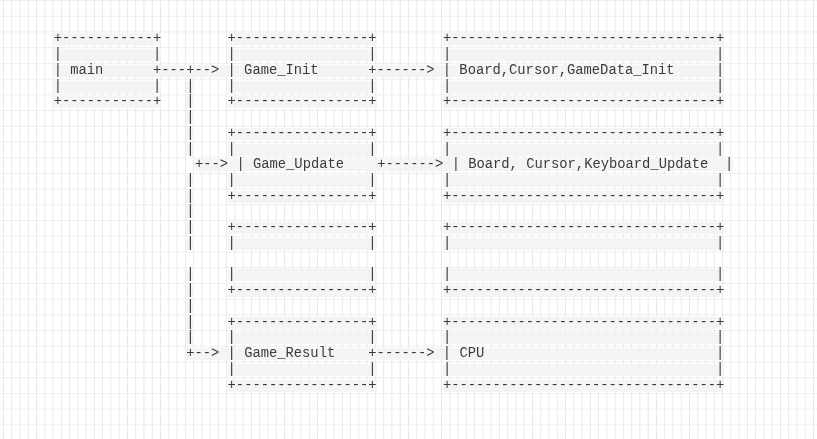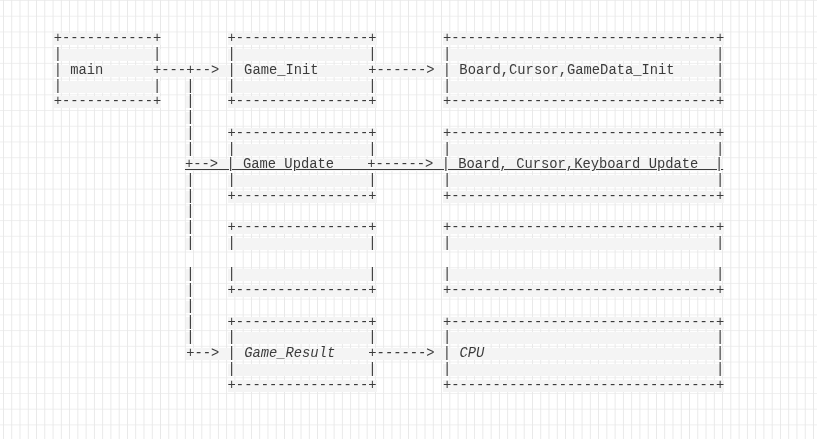--- a/index.html
+++ b/index.html
@@ -58,21 +58,21 @@
       <span class="seg" style="left: 186.182px; top: 96.38px;">|</span>
       <span class="seg" style="left: 227.587px; top: 96.38px;">+----------------+</span>
       <span class="seg" style="left: 442.893px; top: 96.38px;">+--------------------------------+</span>
       <span class="seg" style="left: 186.182px; top: 112.11px;">|</span>
       <span class="seg" style="left: 186.182px; top: 127.84px;">|</span>
       <span class="seg" style="left: 227.587px; top: 127.84px;">+----------------+</span>
       <span class="seg" style="left: 442.893px; top: 127.84px;">+--------------------------------+</span>
       <span class="seg" style="left: 186.182px; top: 143.57px;">|</span>
       <span class="seg" style="left: 227.587px; top: 143.57px;">|                |</span>
       <span class="seg" style="left: 442.893px; top: 143.57px;">|                                |</span>
-      <span class="seg" style="left: 185px; top: 159.3px; text-decoration: underline;">+--&gt; | Game_Update    +------&gt; | Board, Cursor,Keyboard_Update  |</span>
+      <span class="seg" style="left: 195px; top: 159.3px;">+--&gt; | Game_Update    +------&gt; | Board, Cursor,Keyboard_Update  |</span>
       <span class="seg" style="left: 186.182px; top: 175.03px;">|</span>
       <span class="seg" style="left: 227.587px; top: 175.03px;">|                |</span>
       <span class="seg" style="left: 442.893px; top: 175.03px;">|                                |</span>
       <span class="seg" style="left: 186.182px; top: 190.76px;">|</span>
       <span class="seg" style="left: 227.587px; top: 190.76px;">+----------------+</span>
       <span class="seg" style="left: 442.893px; top: 190.76px;">+--------------------------------+</span>
       <span class="seg" style="left: 186.182px; top: 206.49px;">|</span>
       <span class="seg" style="left: 186.182px; top: 222.22px;">|</span>
       <span class="seg" style="left: 227.587px; top: 222.22px;">+----------------+</span>
       <span class="seg" style="left: 442.893px; top: 222.22px;">+--------------------------------+</span>
@@ -85,19 +85,19 @@
       <span class="seg" style="left: 186.182px; top: 285.14px;">|</span>
       <span class="seg" style="left: 227.587px; top: 285.14px;">+----------------+</span>
       <span class="seg" style="left: 442.893px; top: 285.14px;">+--------------------------------+</span>
       <span class="seg" style="left: 186.182px; top: 300.87px;">|</span>
       <span class="seg" style="left: 186.182px; top: 316.6px;">|</span>
       <span class="seg" style="left: 227.587px; top: 316.6px;">+----------------+</span>
       <span class="seg" style="left: 442.893px; top: 316.6px;">+--------------------------------+</span>
       <span class="seg" style="left: 186.182px; top: 332.33px;">|</span>
       <span class="seg" style="left: 227.587px; top: 332.33px;">|                |</span>
       <span class="seg" style="left: 442.893px; top: 332.33px;">|                                |</span>
-      <span class="seg" style="left: 186.182px; top: 348.06px; font-style: italic;">+--&gt; | Game_Result    +------&gt; | CPU                            |</span>
+      <span class="seg" style="left: 186.182px; top: 348.06px;">+--&gt; | Game_Result    +------&gt; | CPU                            |</span>
       <span class="seg" style="left: 227.587px; top: 363.79px;">|                |</span>
       <span class="seg" style="left: 442.893px; top: 363.79px;">|                                |</span>
       <span class="seg" style="left: 227.587px; top: 379.52px;">+----------------+</span>
       <span class="seg" style="left: 442.893px; top: 379.52px;">+--------------------------------+</span>
     </div>
 </div>
 
 </body></html>

